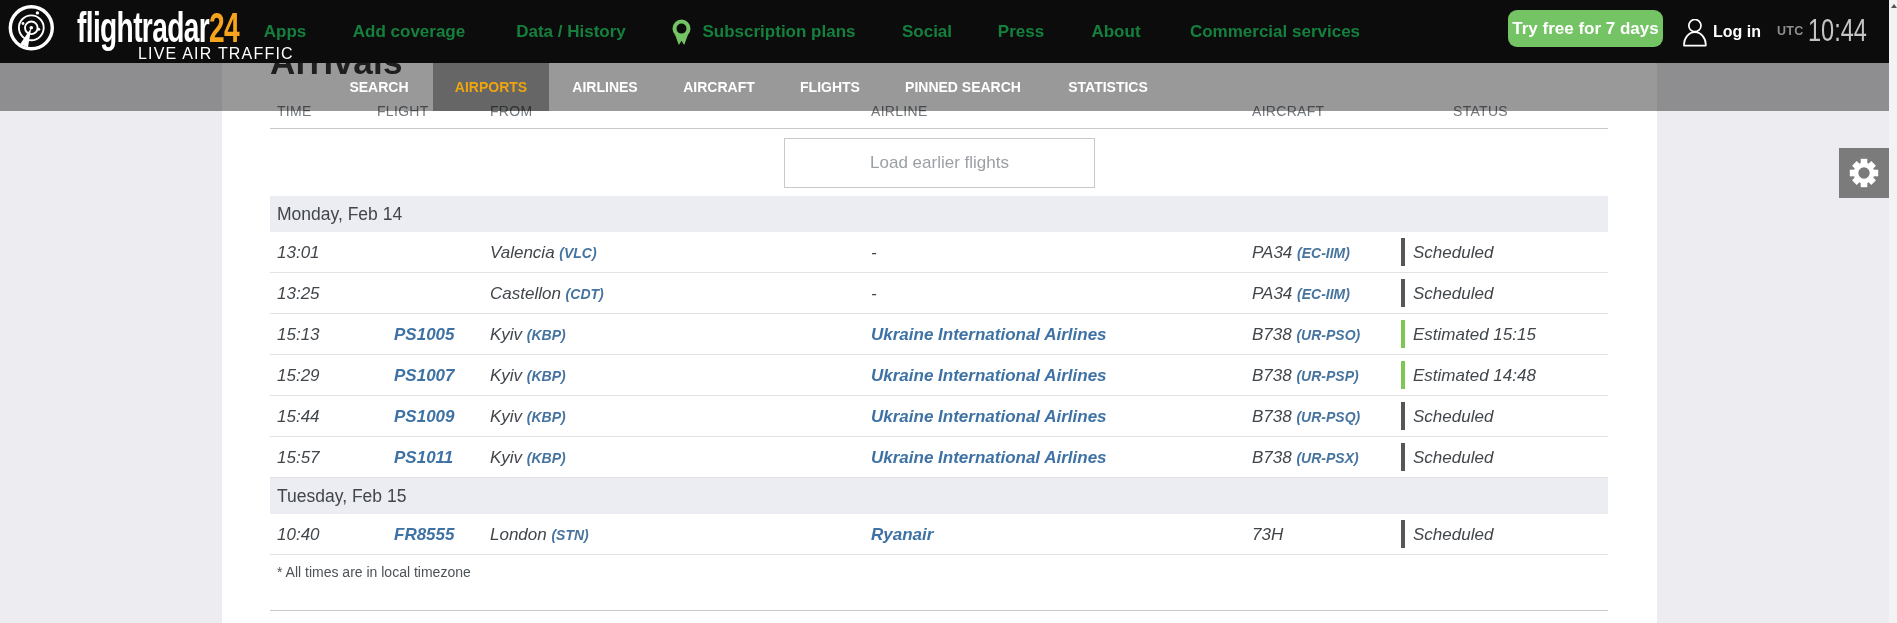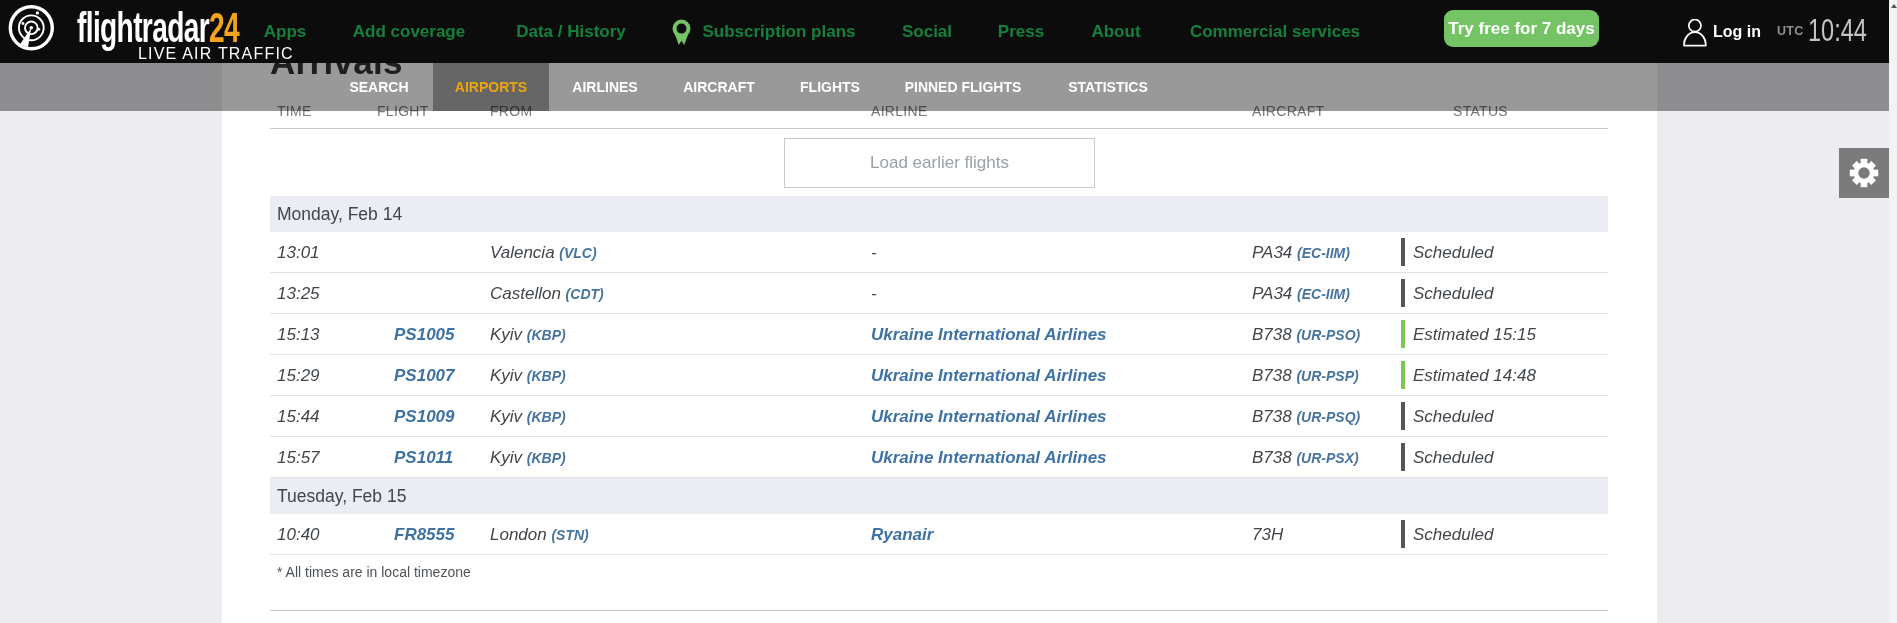--- a/index.html
+++ b/index.html
@@ -29,21 +29,21 @@
 #brule{position:absolute;left:270px;top:610px;width:1338px;height:1px;background:#c9c9c9;}
 
 #tabbar{position:absolute;left:0;top:63px;width:1889px;height:48px;background:rgba(0,0,0,0.40);}
 .tab{position:absolute;top:0;height:48px;line-height:48px;font-size:14px;font-weight:bold;color:#ffffff;transform:translateX(-50%);white-space:nowrap;}
 #activetab{position:absolute;left:433px;top:0;width:116px;height:48px;background:rgba(0,0,0,0.33);}
 #activetab span{display:block;text-align:center;line-height:48px;font-size:14px;font-weight:bold;color:#eea50e;}
 
 #navbar{position:absolute;left:0;top:0;width:1889px;height:63px;background:#0c0c0c;}
 .navitem{position:absolute;top:0;height:63px;line-height:63px;font-size:17px;font-weight:600;color:#15803d;transform:translateX(-50%);white-space:nowrap;}
 #logosub{position:absolute;left:138px;top:45px;font-size:16px;color:#ffffff;letter-spacing:1.2px;}
-#trybtn{position:absolute;left:1444px;top:10px;width:155px;height:37px;background:#74c465;border-radius:9px;text-align:center;line-height:37px;font-size:17px;font-weight:bold;color:#ffffff;}
+#trybtn{position:absolute;left:1508px;top:10px;width:155px;height:37px;background:#74c465;border-radius:9px;text-align:center;line-height:37px;font-size:17px;font-weight:bold;color:#ffffff;}
 #login{position:absolute;left:1713px;top:0;height:63px;line-height:63px;font-size:16px;font-weight:bold;color:#ffffff;}
 #utc{position:absolute;left:1777px;top:0;height:63px;line-height:63px;font-size:12.5px;font-weight:bold;color:#8f8f8f;letter-spacing:0.3px;}
 
 #gearbtn{position:absolute;left:1839px;top:148px;width:50px;height:50px;background:#7b7b7b;}
 
 #scrollbar{position:absolute;left:1889px;top:0;width:8px;height:623px;background:#f3f3f5;}
 #sbarrow{position:absolute;left:1891px;top:4px;width:0;height:0;border-left:3px solid transparent;border-right:3px solid transparent;border-bottom:4px solid #555;}
 </style>
 </head>
 <body>
@@ -129,21 +129,21 @@
     <div id="brule"></div>
 
   <div id="tabbar">
     <div class="tab" style="left:379px;">SEARCH</div>
     <div id="activetab">
         <span>AIRPORTS</span>
       </div>
     <div class="tab" style="left:605px;">AIRLINES</div>
     <div class="tab" style="left:719px;">AIRCRAFT</div>
     <div class="tab" style="left:830px;">FLIGHTS</div>
-    <div class="tab" style="left:963px;">PINNED FLIGHTS</div>
+    <div class="tab" style="left:963px;">PINNED SEARCH</div>
     <div class="tab" style="left:1108px;">STATISTICS</div>
   </div>
 
   <div id="navbar">
     <svg class="abs" style="left:8px;top:5px;" width="46" height="46" viewBox="0 0 46 46">
       <g fill="none" stroke="#ffffff">
         <circle cx="23.3" cy="22.8" r="21" stroke-width="3.4"></circle>
         <circle cx="23.3" cy="22.8" r="12.4" stroke-width="1.9"></circle>
         <circle cx="23.3" cy="22.8" r="6.3" stroke-width="1.9"></circle>
       </g>

